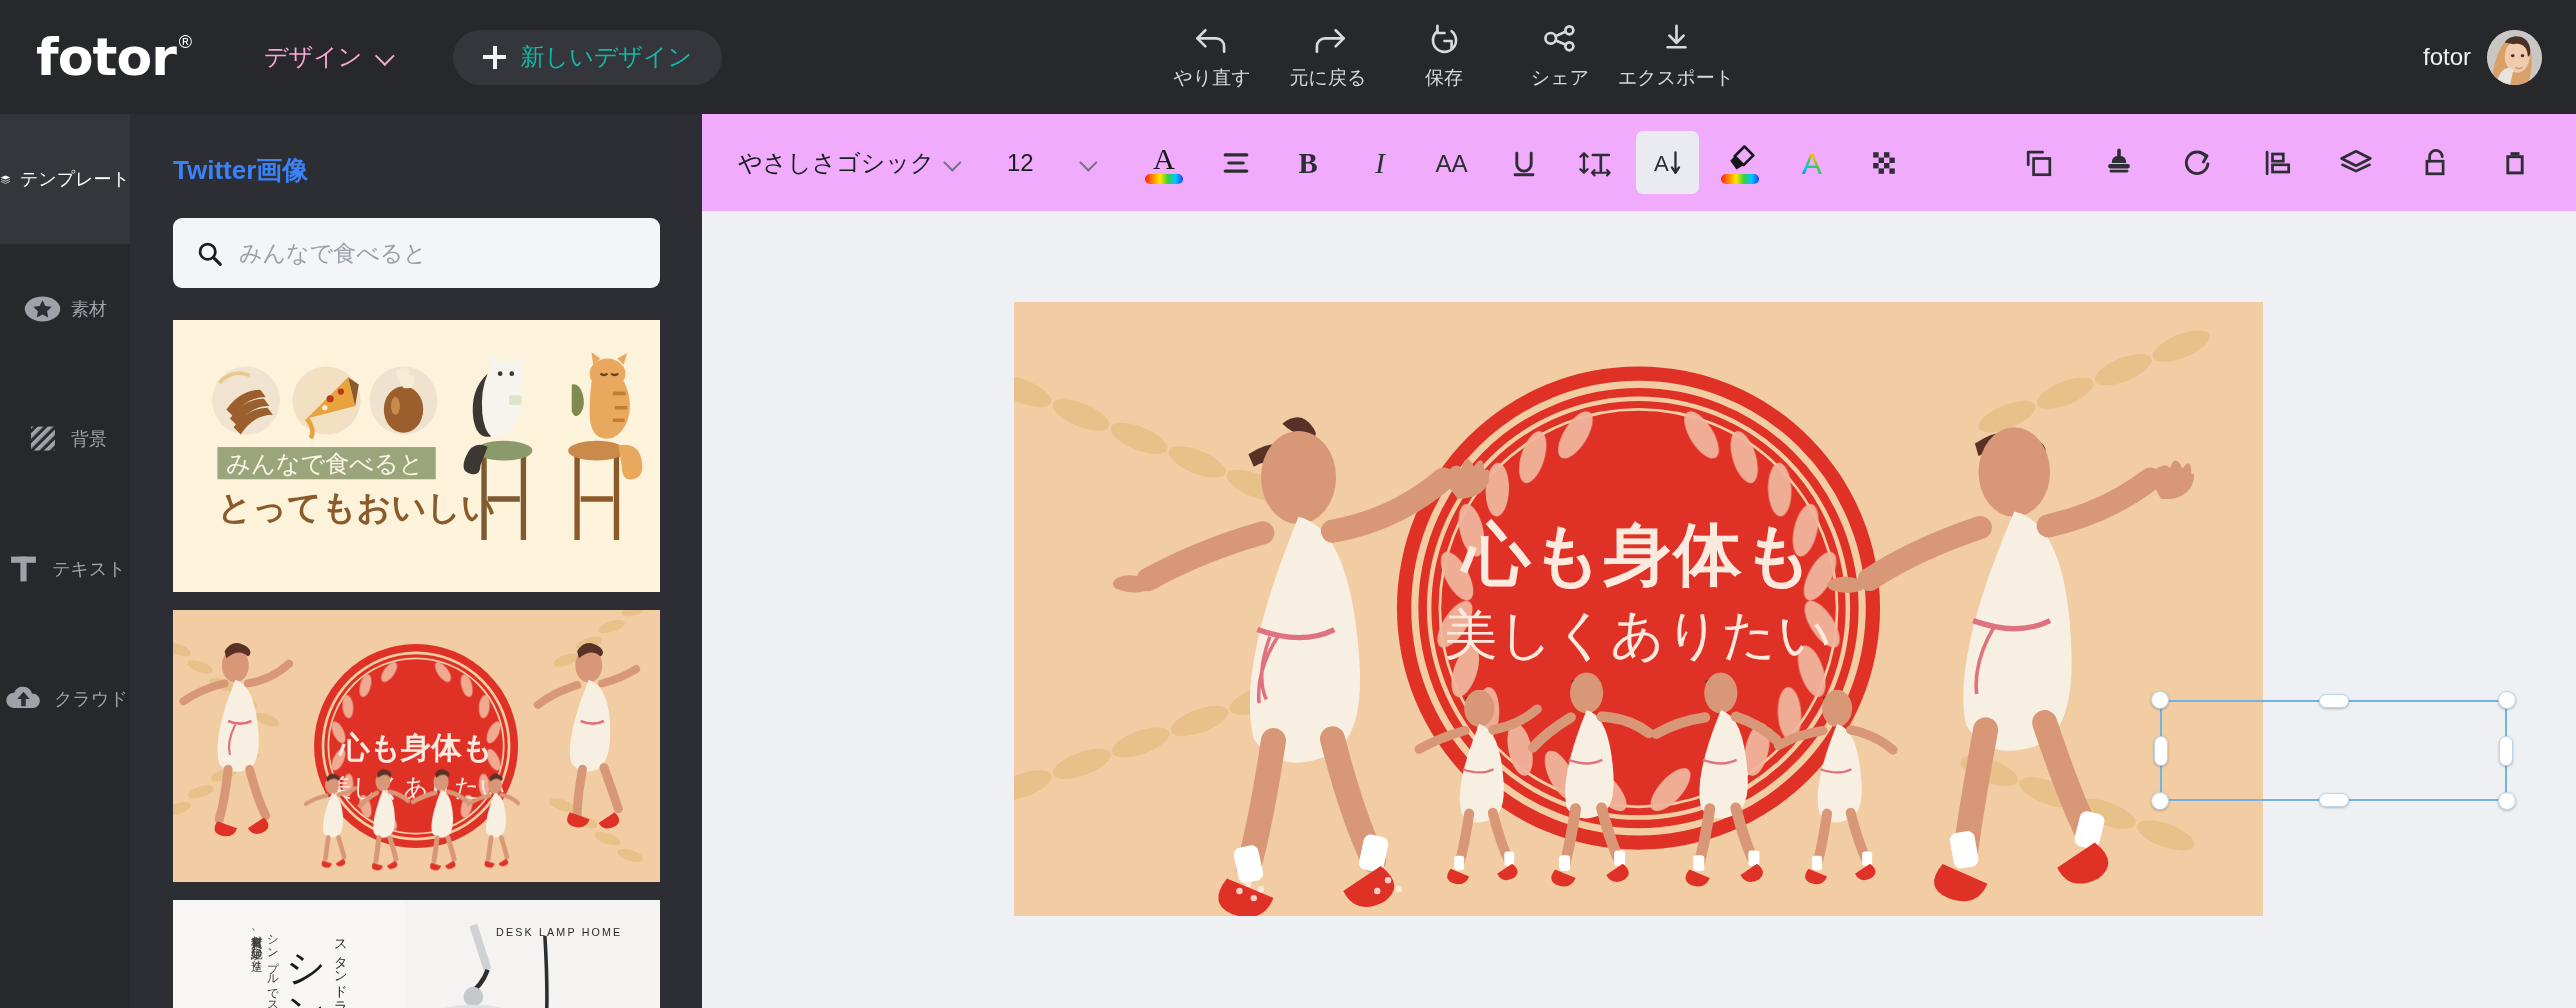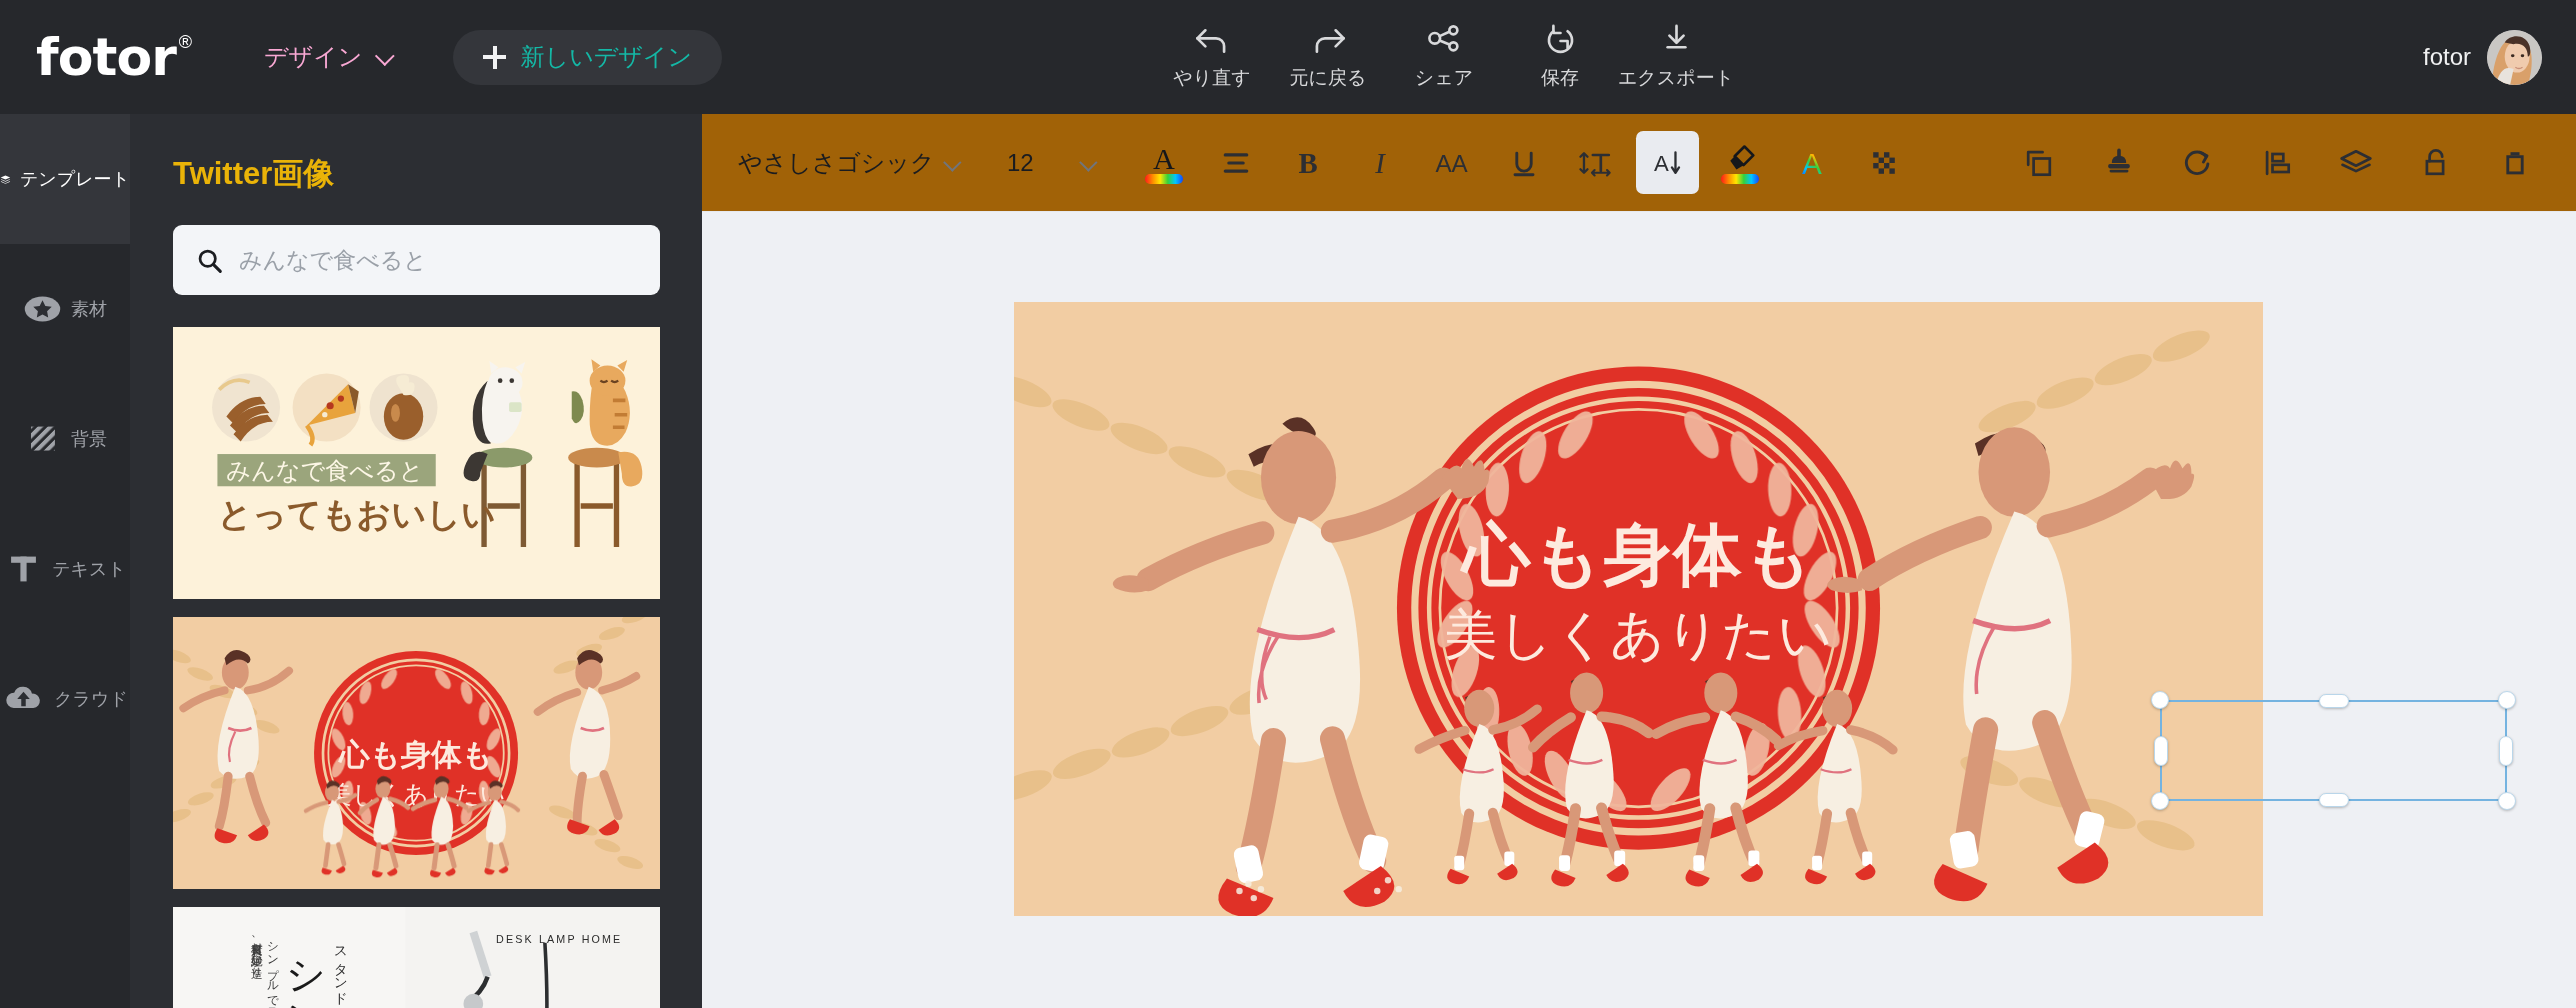--- a/index.html
+++ b/index.html
@@ -88,39 +88,39 @@
   .rail-item .lbl { font-size: 18px; color: #9fa2a8; white-space: nowrap; }
   .rail-item.active .lbl { color: #ffffff; }
   .rail-item svg { display: block; }
 
   
   .panel {
     position: absolute; left: 130px; top: 114px; width: 572px; height: 894px;
     background: #2c2e33; overflow: hidden;
   }
   .panel-title {
-    margin: 39px 0 0 43px; font-size: 31px; font-weight: 700; color: #eab308;
+    margin: 39px 0 0 43px; font-size: 26px; font-weight: 700; color: #3b82f6;
   }
   .search-box {
     margin: 30px 0 0 43px; width: 487px; height: 70px;
     background: #f3f5f8; border-radius: 9px;
     display: flex; align-items: center; gap: 16px; padding: 0 23px; cursor: text;
   }
   .search-input-txt { font-size: 23px; color: #9aa0a8; }
   .thumbs { margin: 32px 0 0 43px; display: flex; flex-direction: column; gap: 18px; }
   .thumb {
     width: 487px; height: 272px; overflow: hidden; position: relative;
     cursor: pointer; background: #fdf2da;
   }
   .thumb svg { display: block; width: 100%; height: 100%; }
 
   
   .toolbar {
     position: absolute; left: 702px; top: 114px; width: 1874px; height: 98px;
-    background: #a16207; display: flex; align-items: center;
+    background: #f0abfc; display: flex; align-items: center;
     border-bottom: 0.9px solid #e7e9ee;
   }
   .font-name {
     margin-left: 36px; font-size: 24px; color: #1a1c20; width: 206px;
     white-space: nowrap; cursor: pointer;
   }
   .small-chev {
     width: 18px; height: 18px; position: relative; color: #70757d; cursor: pointer;
   }
   .small-chev::after {
@@ -213,34 +213,34 @@
       </div>
       <div class="top-action">
         <svg width="41" height="36" viewBox="0 0 46 40">
           <path d="M31 8 L40 17 L31 26" fill="none" stroke="#d8d9db" stroke-width="3" stroke-linecap="round" stroke-linejoin="round"></path>
           <path d="M40 17 H19 a9 9 0 0 0 -9 9 v6" fill="none" stroke="#d8d9db" stroke-width="3" stroke-linecap="round"></path>
         </svg>
         <span class="lbl">元に戻る</span>
       </div>
       <div class="top-action">
         <svg width="39" height="36" viewBox="0 0 44 40">
+          <path d="M14 9 A13 13 0 1 0 30 9" fill="none" stroke="#d8d9db" stroke-width="3" stroke-linecap="round"></path>
+          <path d="M14 3 V11 H22" fill="none" stroke="#d8d9db" stroke-width="3" stroke-linecap="round" stroke-linejoin="round"></path>
+          <path d="M30 28 V20 H22" fill="none" stroke="#d8d9db" stroke-width="3" stroke-linecap="round" stroke-linejoin="round"></path>
+        </svg>
+        <span class="lbl">保存</span>
+      </div>
+      <div class="top-action">
+        <svg width="39" height="36" viewBox="0 0 44 40">
           <circle cx="11" cy="17" r="6" fill="none" stroke="#d8d9db" stroke-width="3"></circle>
           <circle cx="32" cy="8" r="4.5" fill="none" stroke="#d8d9db" stroke-width="3"></circle>
           <circle cx="32" cy="26" r="4.5" fill="none" stroke="#d8d9db" stroke-width="3"></circle>
           <path d="M16.5 14.5 L27.5 9.5 M16.5 19.5 L27.5 24" stroke="#d8d9db" stroke-width="3" stroke-linecap="round"></path>
         </svg>
         <span class="lbl">シェア</span>
-      </div>
-      <div class="top-action">
-        <svg width="39" height="36" viewBox="0 0 44 40">
-          <path d="M14 9 A13 13 0 1 0 30 9" fill="none" stroke="#d8d9db" stroke-width="3" stroke-linecap="round"></path>
-          <path d="M14 3 V11 H22" fill="none" stroke="#d8d9db" stroke-width="3" stroke-linecap="round" stroke-linejoin="round"></path>
-          <path d="M30 28 V20 H22" fill="none" stroke="#d8d9db" stroke-width="3" stroke-linecap="round" stroke-linejoin="round"></path>
-        </svg>
-        <span class="lbl">保存</span>
       </div>
       <div class="top-action">
         <svg width="39" height="36" viewBox="0 0 44 40">
           <path d="M22 3 V21" stroke="#d8d9db" stroke-width="3" stroke-linecap="round"></path>
           <path d="M14 14 L22 22 L30 14" fill="none" stroke="#d8d9db" stroke-width="3" stroke-linecap="round" stroke-linejoin="round"></path>
           <path d="M12 27 H32" stroke="#d8d9db" stroke-width="3" stroke-linecap="round"></path>
         </svg>
         <span class="lbl">エクスポート</span>
       </div>
     </div>

